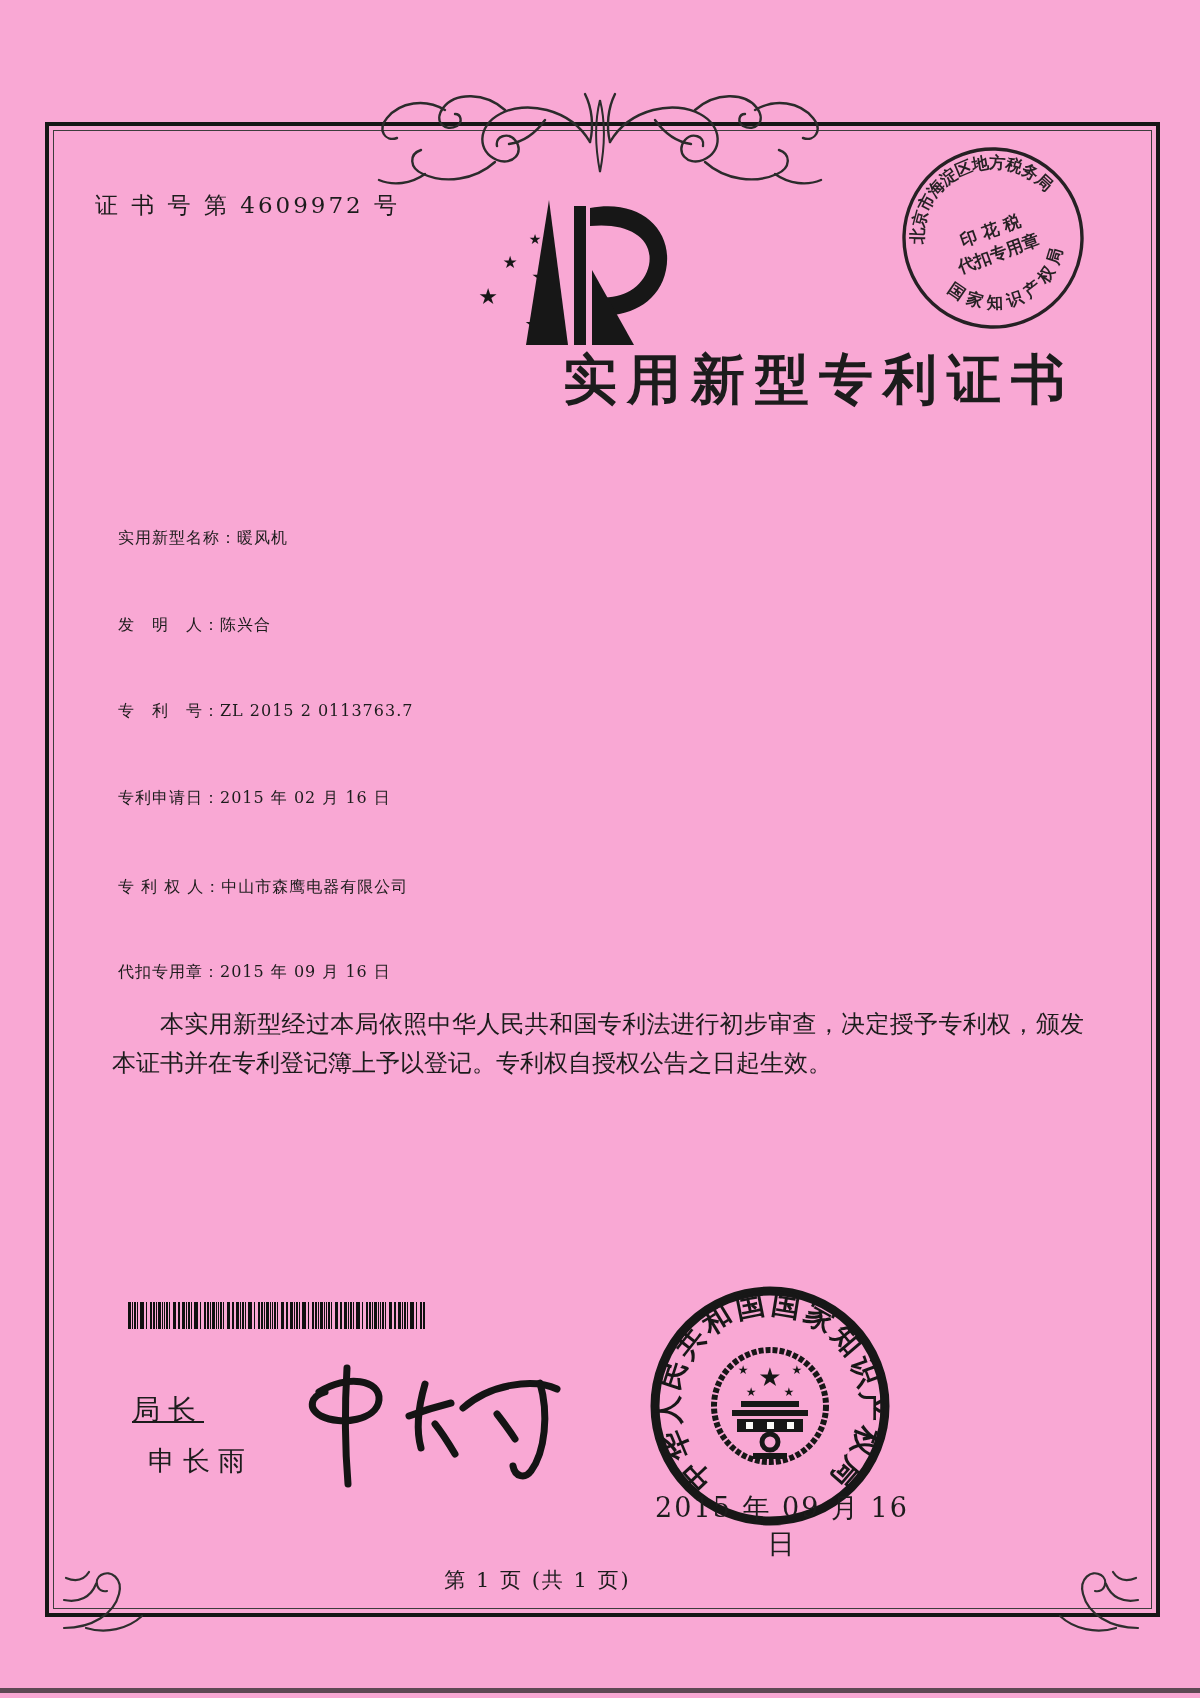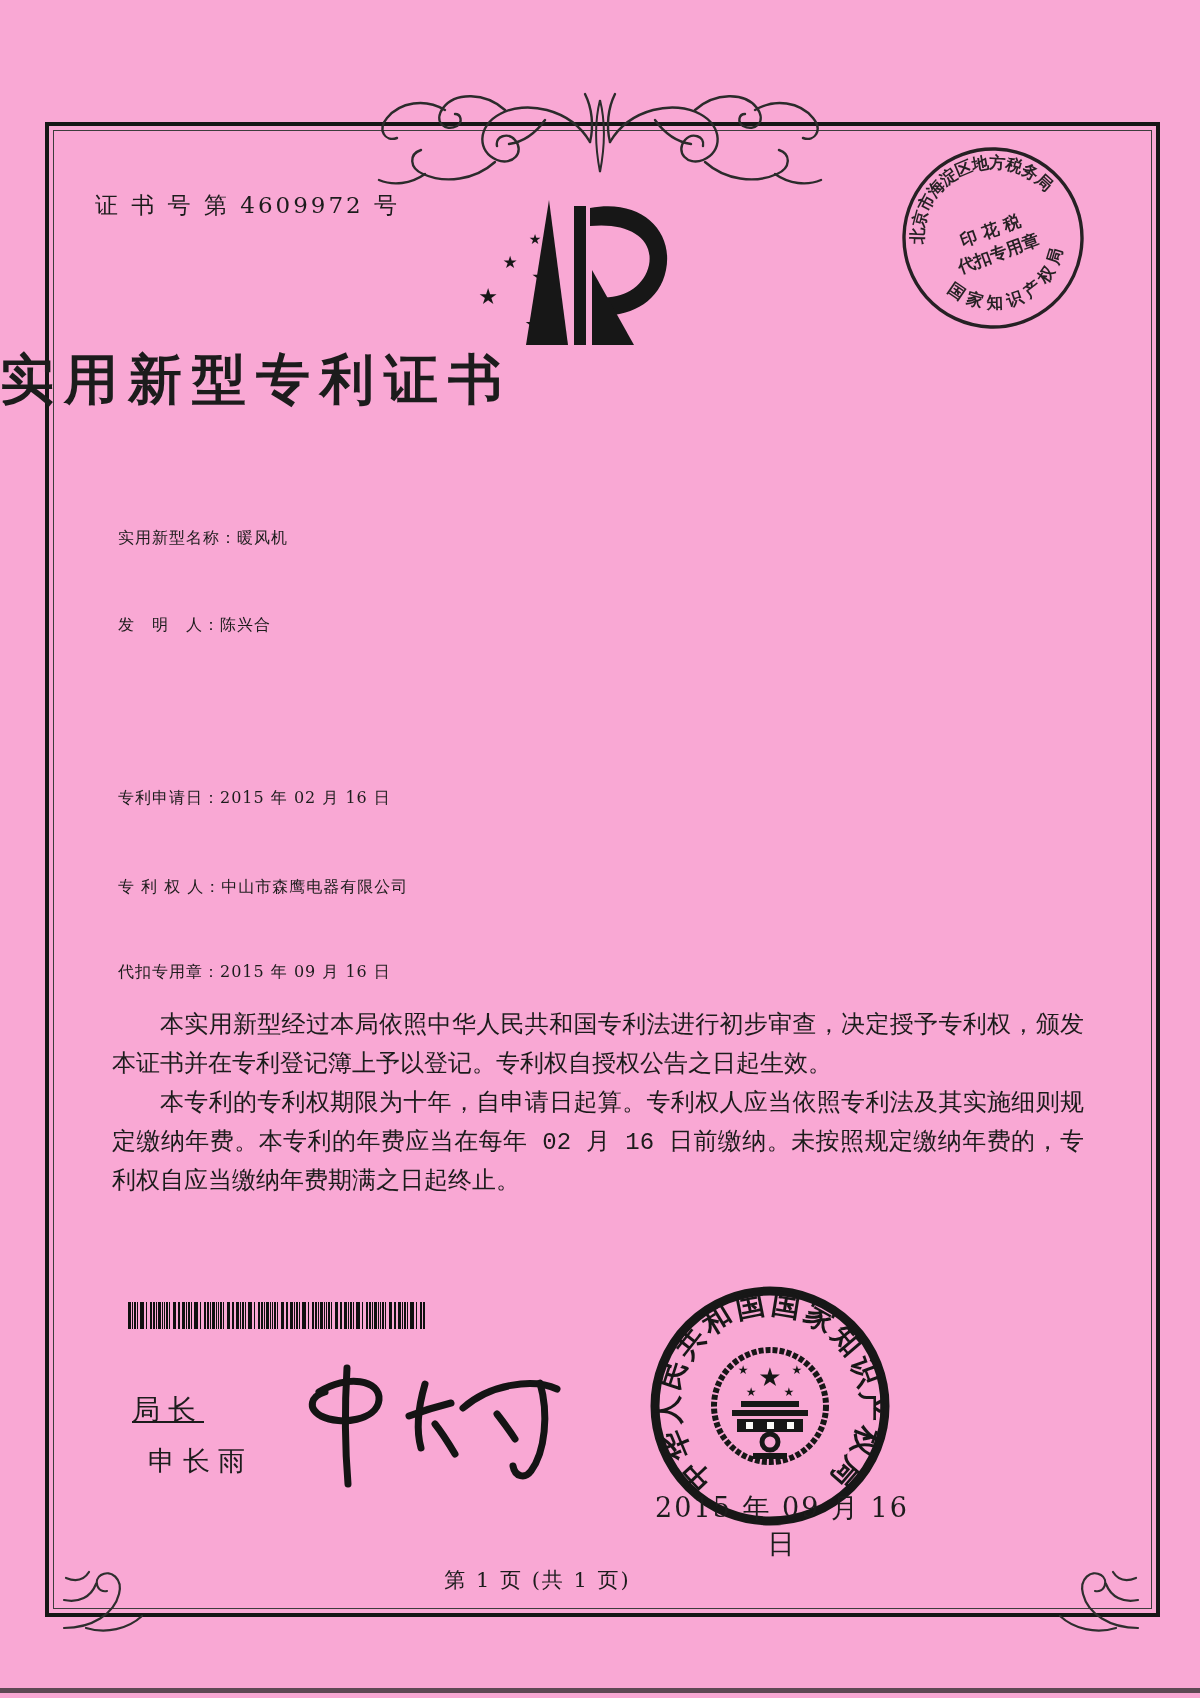--- a/index.html
+++ b/index.html
@@ -6,21 +6,21 @@
   .page{
     position:relative;width:1200px;height:1698px;margin:0 auto;
     background:#f9a8d4;color:#1c1c1c;overflow:hidden;
     font-family:"DejaVu Serif","Liberation Serif",serif;
   }
   .frame-outer{position:absolute;left:45px;top:122px;width:1115px;height:1495px;
     border:4px solid #161616;box-sizing:border-box;}
   .frame-inner{position:absolute;left:53px;top:130px;width:1099px;height:1479px;
     border:1px solid #3c3c3c;box-sizing:border-box;}
   .cert-no{position:absolute;left:95px;top:190px;font-size:23px;letter-spacing:3px;}
-  .title{position:absolute;left:0;top:344px;width:1075px;text-align:left;
+  .title{position:absolute;left:0;top:344px;width:1075px;text-align:right;
     font-size:54px;font-weight:bold;letter-spacing:10px;}
   .field{position:absolute;left:118px;font-size:16px;letter-spacing:1px;white-space:nowrap;}
   .f0{top:528px}.f1{top:615px}.f2{top:701px}.f3{top:788px}.f4{top:877px}.f5{top:962px}
   .body-text{position:absolute;left:112px;top:1006px;width:972px;
     font-size:24px;line-height:39px;text-align:justify;}
   .body-text p{margin:0;text-indent:2em;font-family:Liberation Mono, monospace;}
   .barcode{position:absolute;left:128px;top:1302px;width:306px;height:27px;font-size:0;line-height:0;}
   .officer-title{position:absolute;left:132px;top:1391px;font-size:28px;letter-spacing:8px;text-decoration:underline;}
   .officer-name{position:absolute;left:148px;top:1443px;font-size:27px;letter-spacing:8px;}
   .signature{position:absolute;left:285px;top:1356px;}
@@ -109,27 +109,27 @@
     <polygon class="ink" points="99,18 118,163 76,163"></polygon>
     <rect class="ink" x="124" y="24" width="12" height="139"></rect>
     <path class="ink" d="M 140,26 C 190,16 224,48 216,88 C 209,124 172,138 142,132 L 142,114 C 170,120 194,106 199,83 C 204,56 178,40 140,44 Z"></path>
     <polygon class="ink" points="142,88 184,163 142,163"></polygon>
   </svg>
 
   <div class="title">实用新型专利证书</div>
 
   <div class="field f0"><span>实用新型名称：</span><span>暖风机</span></div>
   <div class="field f1"><span>发　明　人：</span><span>陈兴合</span></div>
+  <div class="field f2"><span>专　利　号：</span><span>ZL 2015 2 0113763.7</span></div>
   <div class="field f3"><span>专利申请日：</span><span>2015 年 02 月 16 日</span></div>
   <div class="field f4"><span>专 利 权 人：</span><span>中山市森鹰电器有限公司</span></div>
   <div class="field f5"><span>代扣专用章：</span><span>2015 年 09 月 16 日</span></div>
 
   <div class="body-text">
     <p>本实用新型经过本局依照中华人民共和国专利法进行初步审查，决定授予专利权，颁发本证书并在专利登记簿上予以登记。专利权自授权公告之日起生效。</p>
-    <p>本专利的专利权期限为十年，自申请日起算。专利权人应当依照专利法及其实施细则规定缴纳年费。本专利的年费应当在每年 02 月 16 日前缴纳。未按照规定缴纳年费的，专利权自应当缴纳年费期满之日起终止。</p>
   </div>
 
   <div class="barcode"><span style="display: inline-block; width: 3px; height: 27px; background: rgb(16, 16, 16); margin-right: 1px;"></span><span style="display: inline-block; width: 1px; height: 27px; background: rgb(16, 16, 16); margin-right: 1px;"></span><span style="display: inline-block; width: 2px; height: 27px; background: rgb(16, 16, 16); margin-right: 1px;"></span><span style="display: inline-block; width: 1px; height: 27px; background: rgb(16, 16, 16); margin-right: 2px;"></span><span style="display: inline-block; width: 4px; height: 27px; background: rgb(16, 16, 16); margin-right: 2px;"></span><span style="display: inline-block; width: 1px; height: 27px; background: rgb(16, 16, 16); margin-right: 3px;"></span><span style="display: inline-block; width: 2px; height: 27px; background: rgb(16, 16, 16); margin-right: 1px;"></span><span style="display: inline-block; width: 2px; height: 27px; background: rgb(16, 16, 16); margin-right: 1px;"></span><span style="display: inline-block; width: 1px; height: 27px; background: rgb(16, 16, 16); margin-right: 1px;"></span><span style="display: inline-block; width: 3px; height: 27px; background: rgb(16, 16, 16); margin-right: 1px;"></span><span style="display: inline-block; width: 1px; height: 27px; background: rgb(16, 16, 16); margin-right: 1px;"></span><span style="display: inline-block; width: 1px; height: 27px; background: rgb(16, 16, 16); margin-right: 1px;"></span><span style="display: inline-block; width: 2px; height: 27px; background: rgb(16, 16, 16); margin-right: 1px;"></span><span style="display: inline-block; width: 1px; height: 27px; background: rgb(16, 16, 16); margin-right: 3px;"></span><span style="display: inline-block; width: 3px; height: 27px; background: rgb(16, 16, 16); margin-right: 2px;"></span><span style="display: inline-block; width: 2px; height: 27px; background: rgb(16, 16, 16); margin-right: 2px;"></span><span style="display: inline-block; width: 3px; height: 27px; background: rgb(16, 16, 16); margin-right: 1px;"></span><span style="display: inline-block; width: 1px; height: 27px; background: rgb(16, 16, 16); margin-right: 1px;"></span><span style="display: inline-block; width: 2px; height: 27px; background: rgb(16, 16, 16); margin-right: 1px;"></span><span style="display: inline-block; width: 1px; height: 27px; background: rgb(16, 16, 16); margin-right: 2px;"></span><span style="display: inline-block; width: 4px; height: 27px; background: rgb(16, 16, 16); margin-right: 2px;"></span><span style="display: inline-block; width: 1px; height: 27px; background: rgb(16, 16, 16); margin-right: 3px;"></span><span style="display: inline-block; width: 2px; height: 27px; background: rgb(16, 16, 16); margin-right: 1px;"></span><span style="display: inline-block; width: 2px; height: 27px; background: rgb(16, 16, 16); margin-right: 1px;"></span><span style="display: inline-block; width: 1px; height: 27px; background: rgb(16, 16, 16); margin-right: 1px;"></span><span style="display: inline-block; width: 3px; height: 27px; background: rgb(16, 16, 16); margin-right: 1px;"></span><span style="display: inline-block; width: 1px; height: 27px; background: rgb(16, 16, 16); margin-right: 1px;"></span><span style="display: inline-block; width: 1px; height: 27px; background: rgb(16, 16, 16); margin-right: 1px;"></span><span style="display: inline-block; width: 2px; height: 27px; background: rgb(16, 16, 16); margin-right: 1px;"></span><span style="display: inline-block; width: 1px; height: 27px; background: rgb(16, 16, 16); margin-right: 3px;"></span><span style="display: inline-block; width: 3px; height: 27px; background: rgb(16, 16, 16); margin-right: 2px;"></span><span style="display: inline-block; width: 2px; height: 27px; background: rgb(16, 16, 16); margin-right: 2px;"></span><span style="display: inline-block; width: 3px; height: 27px; background: rgb(16, 16, 16); margin-right: 1px;"></span><span style="display: inline-block; width: 1px; height: 27px; background: rgb(16, 16, 16); margin-right: 1px;"></span><span style="display: inline-block; width: 2px; height: 27px; background: rgb(16, 16, 16); margin-right: 1px;"></span><span style="display: inline-block; width: 1px; height: 27px; background: rgb(16, 16, 16); margin-right: 2px;"></span><span style="display: inline-block; width: 4px; height: 27px; background: rgb(16, 16, 16); margin-right: 2px;"></span><span style="display: inline-block; width: 1px; height: 27px; background: rgb(16, 16, 16); margin-right: 3px;"></span><span style="display: inline-block; width: 2px; height: 27px; background: rgb(16, 16, 16); margin-right: 1px;"></span><span style="display: inline-block; width: 2px; height: 27px; background: rgb(16, 16, 16); margin-right: 1px;"></span><span style="display: inline-block; width: 1px; height: 27px; background: rgb(16, 16, 16); margin-right: 1px;"></span><span style="display: inline-block; width: 3px; height: 27px; background: rgb(16, 16, 16); margin-right: 1px;"></span><span style="display: inline-block; width: 1px; height: 27px; background: rgb(16, 16, 16); margin-right: 1px;"></span><span style="display: inline-block; width: 1px; height: 27px; background: rgb(16, 16, 16); margin-right: 1px;"></span><span style="display: inline-block; width: 2px; height: 27px; background: rgb(16, 16, 16); margin-right: 1px;"></span><span style="display: inline-block; width: 1px; height: 27px; background: rgb(16, 16, 16); margin-right: 3px;"></span><span style="display: inline-block; width: 3px; height: 27px; background: rgb(16, 16, 16); margin-right: 2px;"></span><span style="display: inline-block; width: 2px; height: 27px; background: rgb(16, 16, 16); margin-right: 2px;"></span><span style="display: inline-block; width: 3px; height: 27px; background: rgb(16, 16, 16); margin-right: 1px;"></span><span style="display: inline-block; width: 1px; height: 27px; background: rgb(16, 16, 16); margin-right: 1px;"></span><span style="display: inline-block; width: 2px; height: 27px; background: rgb(16, 16, 16); margin-right: 1px;"></span><span style="display: inline-block; width: 1px; height: 27px; background: rgb(16, 16, 16); margin-right: 2px;"></span><span style="display: inline-block; width: 4px; height: 27px; background: rgb(16, 16, 16); margin-right: 2px;"></span><span style="display: inline-block; width: 1px; height: 27px; background: rgb(16, 16, 16); margin-right: 3px;"></span><span style="display: inline-block; width: 2px; height: 27px; background: rgb(16, 16, 16); margin-right: 1px;"></span><span style="display: inline-block; width: 2px; height: 27px; background: rgb(16, 16, 16); margin-right: 1px;"></span><span style="display: inline-block; width: 1px; height: 27px; background: rgb(16, 16, 16); margin-right: 1px;"></span><span style="display: inline-block; width: 3px; height: 27px; background: rgb(16, 16, 16); margin-right: 1px;"></span><span style="display: inline-block; width: 1px; height: 27px; background: rgb(16, 16, 16); margin-right: 1px;"></span><span style="display: inline-block; width: 1px; height: 27px; background: rgb(16, 16, 16); margin-right: 1px;"></span><span style="display: inline-block; width: 2px; height: 27px; background: rgb(16, 16, 16); margin-right: 1px;"></span><span style="display: inline-block; width: 1px; height: 27px; background: rgb(16, 16, 16); margin-right: 3px;"></span><span style="display: inline-block; width: 3px; height: 27px; background: rgb(16, 16, 16); margin-right: 2px;"></span><span style="display: inline-block; width: 2px; height: 27px; background: rgb(16, 16, 16); margin-right: 2px;"></span><span style="display: inline-block; width: 3px; height: 27px; background: rgb(16, 16, 16); margin-right: 1px;"></span><span style="display: inline-block; width: 1px; height: 27px; background: rgb(16, 16, 16); margin-right: 1px;"></span><span style="display: inline-block; width: 2px; height: 27px; background: rgb(16, 16, 16); margin-right: 1px;"></span><span style="display: inline-block; width: 1px; height: 27px; background: rgb(16, 16, 16); margin-right: 2px;"></span><span style="display: inline-block; width: 4px; height: 27px; background: rgb(16, 16, 16); margin-right: 2px;"></span><span style="display: inline-block; width: 1px; height: 27px; background: rgb(16, 16, 16); margin-right: 3px;"></span><span style="display: inline-block; width: 2px; height: 27px; background: rgb(16, 16, 16); margin-right: 1px;"></span><span style="display: inline-block; width: 2px; height: 27px; background: rgb(16, 16, 16); margin-right: 1px;"></span><span style="display: inline-block; width: 1px; height: 27px; background: rgb(16, 16, 16); margin-right: 1px;"></span><span style="display: inline-block; width: 3px; height: 27px; background: rgb(16, 16, 16); margin-right: 1px;"></span><span style="display: inline-block; width: 1px; height: 27px; background: rgb(16, 16, 16); margin-right: 1px;"></span><span style="display: inline-block; width: 1px; height: 27px; background: rgb(16, 16, 16); margin-right: 1px;"></span><span style="display: inline-block; width: 2px; height: 27px; background: rgb(16, 16, 16); margin-right: 1px;"></span><span style="display: inline-block; width: 1px; height: 27px; background: rgb(16, 16, 16); margin-right: 3px;"></span><span style="display: inline-block; width: 3px; height: 27px; background: rgb(16, 16, 16); margin-right: 2px;"></span><span style="display: inline-block; width: 2px; height: 27px; background: rgb(16, 16, 16); margin-right: 2px;"></span><span style="display: inline-block; width: 3px; height: 27px; background: rgb(16, 16, 16); margin-right: 1px;"></span><span style="display: inline-block; width: 1px; height: 27px; background: rgb(16, 16, 16); margin-right: 1px;"></span><span style="display: inline-block; width: 2px; height: 27px; background: rgb(16, 16, 16); margin-right: 1px;"></span><span style="display: inline-block; width: 1px; height: 27px; background: rgb(16, 16, 16); margin-right: 2px;"></span><span style="display: inline-block; width: 4px; height: 27px; background: rgb(16, 16, 16); margin-right: 2px;"></span><span style="display: inline-block; width: 1px; height: 27px; background: rgb(16, 16, 16); margin-right: 3px;"></span><span style="display: inline-block; width: 2px; height: 27px; background: rgb(16, 16, 16); margin-right: 1px;"></span><span style="display: inline-block; width: 2px; height: 27px; background: rgb(16, 16, 16); margin-right: 1px;"></span></div>
 
   <div class="officer-title">局长</div>
   <div class="officer-name">申长雨</div>
 
   <svg class="signature" width="290" height="145" viewBox="0 0 290 145">
     <g stroke="#141414" fill="none" stroke-width="7" stroke-linecap="round" stroke-linejoin="round">
       <path d="M62,12 C60,45 60,92 63,128"></path>

